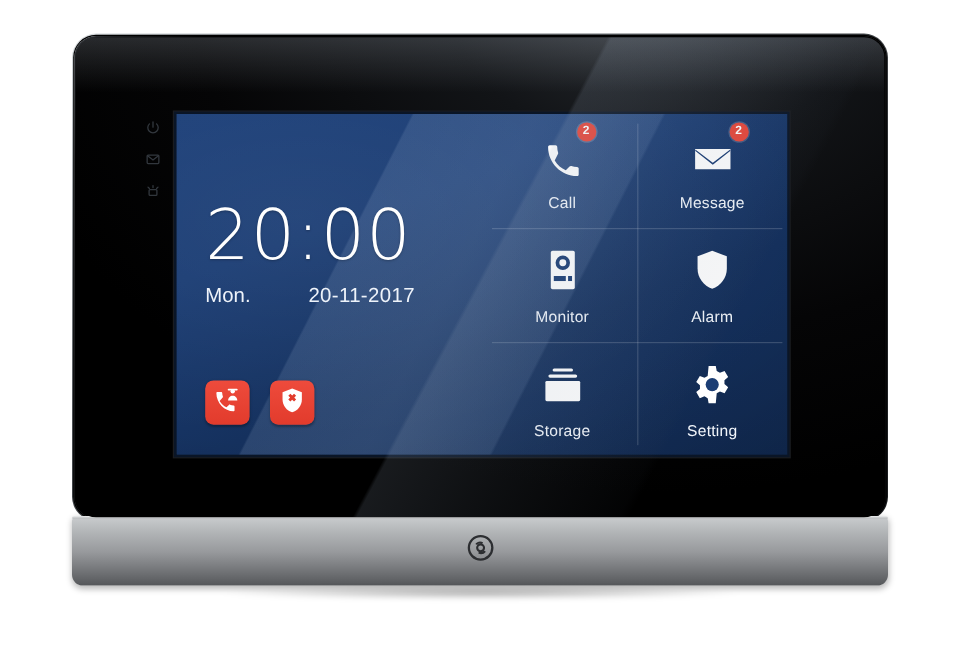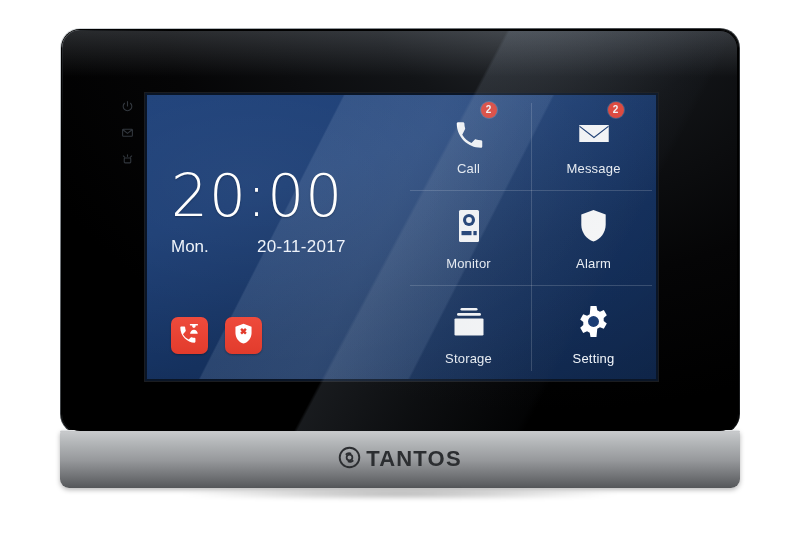--- a/index.html
+++ b/index.html
@@ -306,18 +306,17 @@
     <div class="base-topline"></div>
     <div class="logo">
       <span>
         <svg width="23" height="23" viewBox="0 0 24 24">
           <circle cx="12" cy="12" r="10.2" fill="none" stroke="#2c2e31" stroke-width="2"></circle>
           <path fill="#2c2e31" d="M7.4 8.6c1.6-2.3 4.6-2.8 6.8-1.4l-1.1 1.6c-1.4-.8-3.1-.5-4.0.8l-1.7-1z"></path>
           <path fill="#2c2e31" d="M16.6 15.4c-1.6 2.3-4.6 2.8-6.8 1.4l1.1-1.6c1.4.8 3.1.5 4.0-.8l1.7 1z"></path>
           <circle cx="12" cy="12" r="3.0" fill="none" stroke="#2c2e31" stroke-width="1.8"></circle>
         </svg>
       </span>
-      <span class="logo-text">TANTOS</span>
     </div>
   </div>
 
   <div class="shadow"></div>
 </div>
 
 </body></html>

